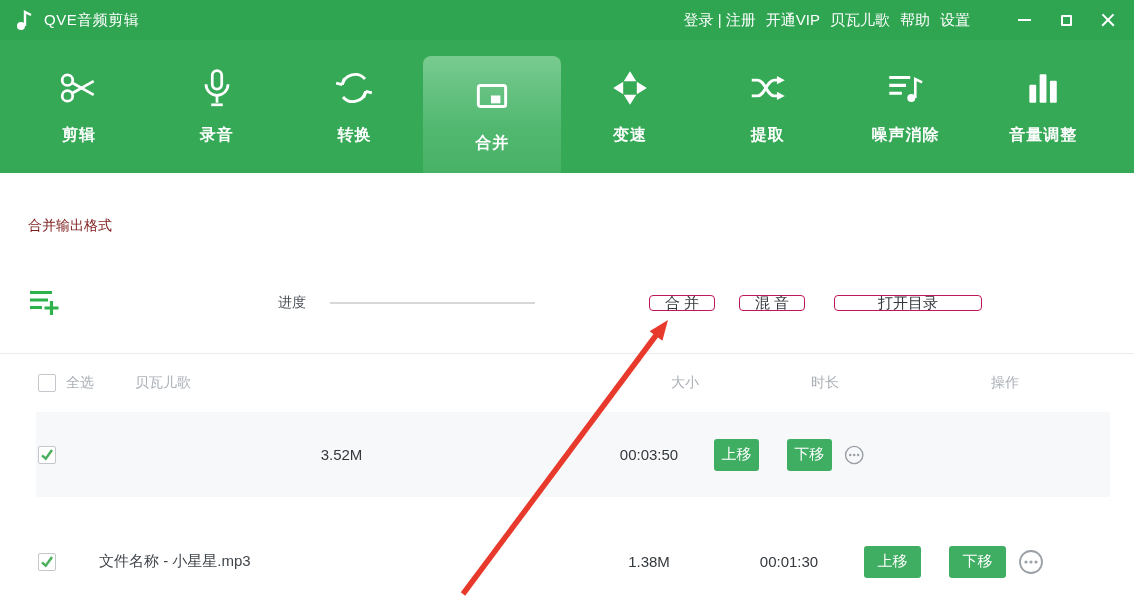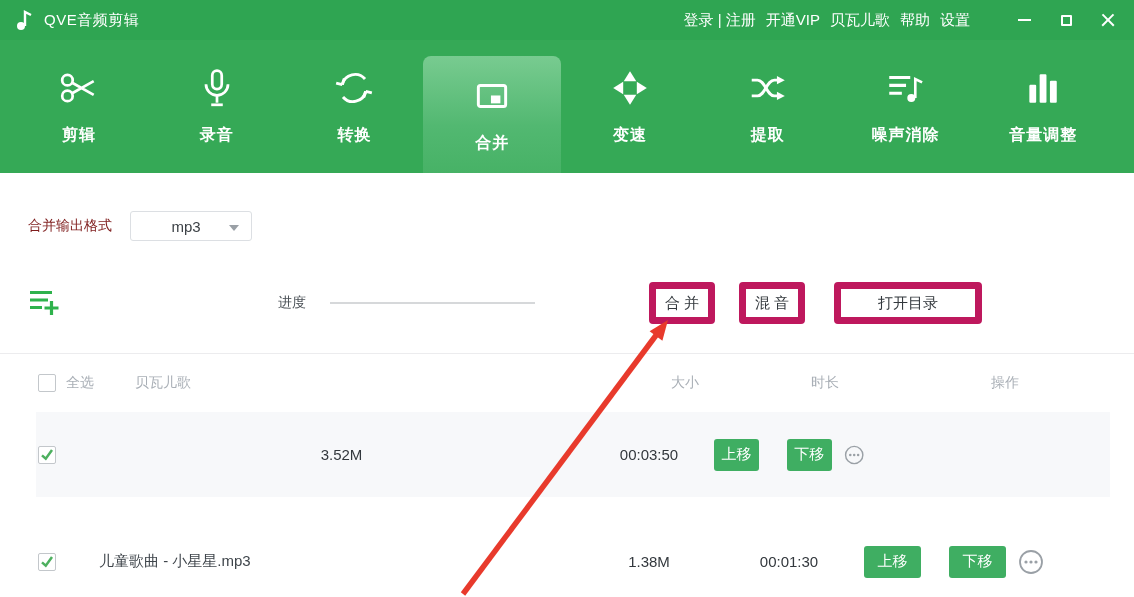--- a/index.html
+++ b/index.html
@@ -36,21 +36,21 @@
   .format-label { font-size:14px; color:#7f1d1d; }
   .format-select { width:122px; height:30px; border:1px solid #dcdfe3; border-radius:3px; margin-left:18px;
                    display:flex; align-items:center; justify-content:center; position:relative; background:#fff; cursor:default; }
   .format-value { font-size:15px; color:#3c4146; margin-right:10px; }
   .caret-down { position:absolute; right:12px; top:13px; width:0; height:0; border-left:5px solid transparent; border-right:5px solid transparent; border-top:6px solid #9aa0a6; }
 
   .action-row { display:flex; align-items:center; margin-top:45px; height:34px; }
   .addlist-icon { width:32px; height:30px; margin-left:28px; }
   .progress-label { font-size:14px; color:#4a5056; margin-left:218px; }
   .progress-track { width:205px; height:2px; background:#d6d8da; margin-left:24px; }
-  .btn-outline { height:42px; background:#fff; border:7px solid #be185d; border-radius:4px; font-size:15px; color:#33383d;
+  .btn-outline { height:16px; background:#fff; border:1px solid #be185d; border-radius:4px; font-size:15px; color:#33383d;
                  display:flex; align-items:center; justify-content:center; cursor:default; font-family:inherit; }
   .btn-merge { width:66px; margin-left:114px; }
   .btn-mix { width:66px; margin-left:24px; }
   .btn-opendir { width:148px; margin-left:29px; }
 
   
   .table-sep { border-top:1px solid #ececee; margin-top:33px; }
   .thead { height:58px; display:grid; grid-template-columns:99px 1fr 130px 150px 210px; align-items:center;
            padding-left:36px; padding-right:24px; color:#a9afb6; font-size:14px; }
   .th-check-wrap { display:flex; align-items:center; }
@@ -181,24 +181,20 @@
         <rect x="26.6" y="13" width="6.5" height="21" rx="1"></rect>
       </svg>
       <span class="tab-label">音量调整</span>
     </div>
   </div>
 
   <div class="content">
 
     <div class="format-row">
       <span class="format-label">合并输出格式</span>
-      <div class="format-select">
-        <span class="format-value">mp3</span>
-        <span class="caret-down"></span>
-      </div>
     </div>
 
     <div class="action-row">
       <svg class="addlist-icon" viewBox="0 0 32 30" fill="none" stroke="#2eb24c" stroke-width="3.2">
         <path d="M2 4.5 h22 M2 12 h18 M2 19.5 h12"></path>
         <path d="M23.5 13 v14 M16.5 20 h14"></path>
       </svg>
       <span class="progress-label">进度</span>
       <div class="progress-track"></div>
       <button class="btn-outline btn-merge">合 并</button>
@@ -238,21 +234,21 @@
         </svg>
       </div>
     </div>
 
     <div class="trow alt">
       <div class="checkbox">
         <svg viewBox="0 0 18 18" fill="none">
           <polyline points="3,10 7.5,14 15,3.5" stroke="#4db05f" stroke-width="3"></polyline>
         </svg>
       </div>
-      <span class="file-name">儿童歌曲 - 小星星.mp3</span>
+      <span class="file-name">文件名称 - 小星星.mp3</span>
       <span class="cell-center">1.38M</span>
       <span class="cell-center">00:01:30</span>
       <div class="cell-actions">
         <button class="btn-move">上移</button>
         <button class="btn-move">下移</button>
         <svg class="more-icon" viewBox="0 0 26 26" fill="none">
           <circle cx="13" cy="13" r="11" stroke="#9aa0a6" stroke-width="1.8"></circle>
           <circle cx="8" cy="13" r="1.6" fill="#9aa0a6"></circle>
             <circle cx="13" cy="13" r="1.6" fill="#9aa0a6"></circle>
             <circle cx="18" cy="13" r="1.6" fill="#9aa0a6"></circle>

